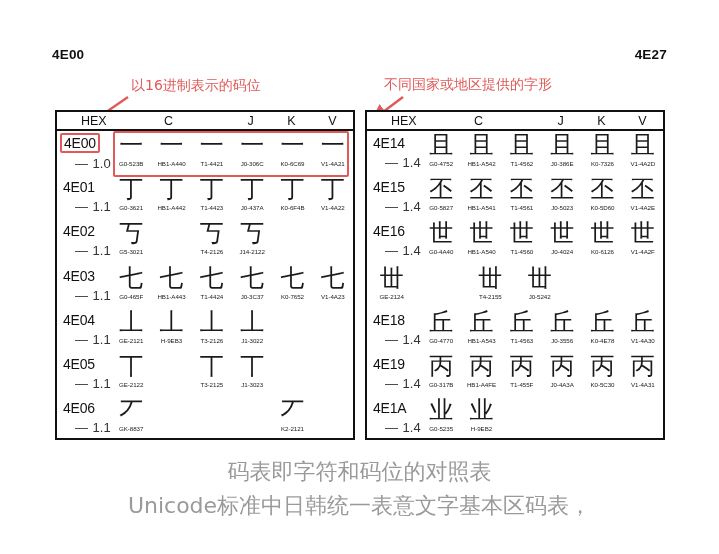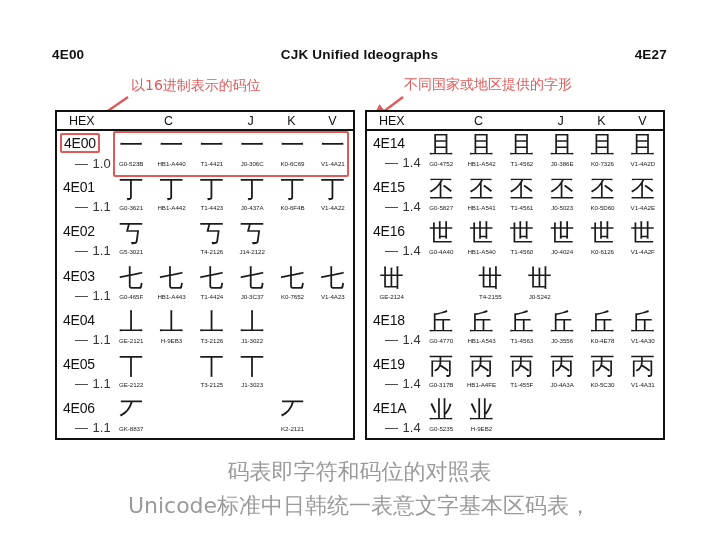--- a/index.html
+++ b/index.html
@@ -41,21 +41,21 @@
   
   .annot {
     position: absolute;
     color: #e05a5a;
     font-size: 14px;
     font-weight: normal;
     white-space: nowrap;
     font-family: "DejaVu Sans", sans-serif;
   }
   .annot-left  { left: 131px; top: 77px; }
-  .annot-right { left: 404px; top: 76px; text-align: center; }
+  .annot-right { left: 384px; top: 76px; text-align: center; }
 
   .arrow-svg {
     position: absolute;
     left: 0; top: 0;
     width: 719px; height: 554px;
     pointer-events: none;
   }
 
   
   .chart {
@@ -74,21 +74,21 @@
   .chart-head {
     display: flex;
     align-items: center;
     height: 19px;
     border-bottom: 2px solid #111;
     font-size: 12.5px;
     box-sizing: border-box;
   }
   .ch-hex {
     width: 54px;
-    padding-left: 12px;
+    padding-left: 24px;
     box-sizing: border-box;
     font-weight: normal;
   }
   .ch-c { flex: 0 0 123px; text-align: center; }
   .ch-j { flex: 0 0 41px;  text-align: center; }
   .ch-k { flex: 0 0 41px;  text-align: center; }
   .ch-v { flex: 0 0 41px;  text-align: center; }
 
   .rows { position: relative; }
 
@@ -176,21 +176,20 @@
     font-size: 22px;
     line-height: 34px;
     font-family: "DejaVu Sans", sans-serif;
   }
 </style>
 </head>
 <body>
 
 <div class="page-head">
   <span>4E00</span>
-  <span class="title">CJK Unified Ideographs</span>
   <span>4E27</span>
 </div>
 
 <svg class="arrow-svg" viewBox="0 0 719 554">
   <defs>
     <marker id="ah" markerWidth="7" markerHeight="7" refX="5" refY="3.5" orient="auto">
       <polygon points="0 0, 7 3.5, 0 7" fill="#e05a5a"></polygon>
     </marker>
   </defs>
   <line x1="128" y1="97" x2="86" y2="126" stroke="#e05a5a" stroke-width="2.4" marker-end="url(#ah)"></line>

